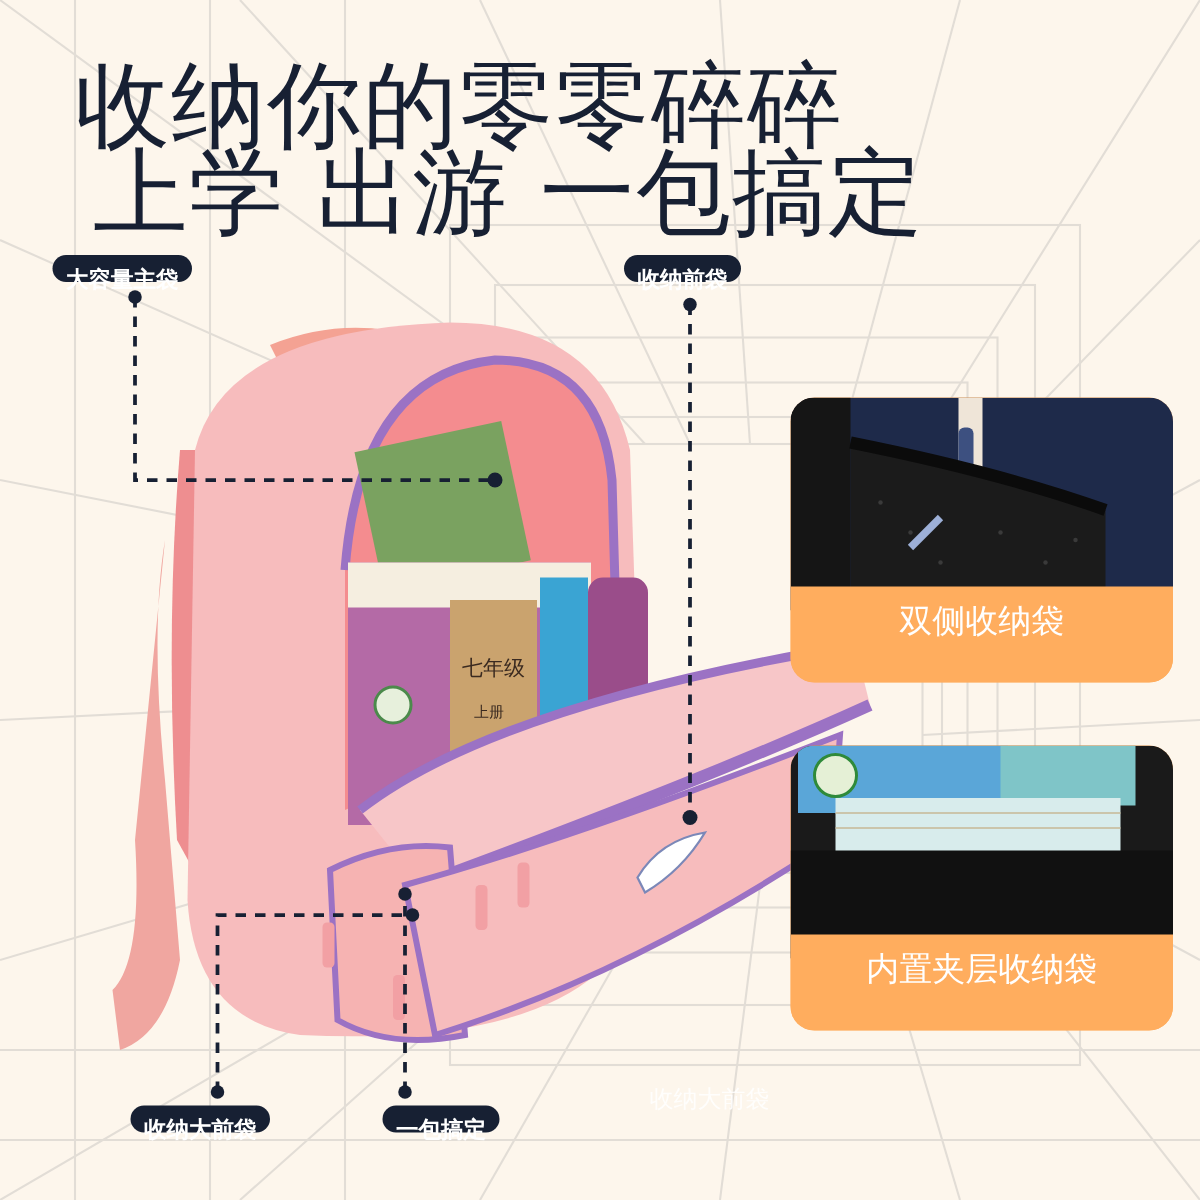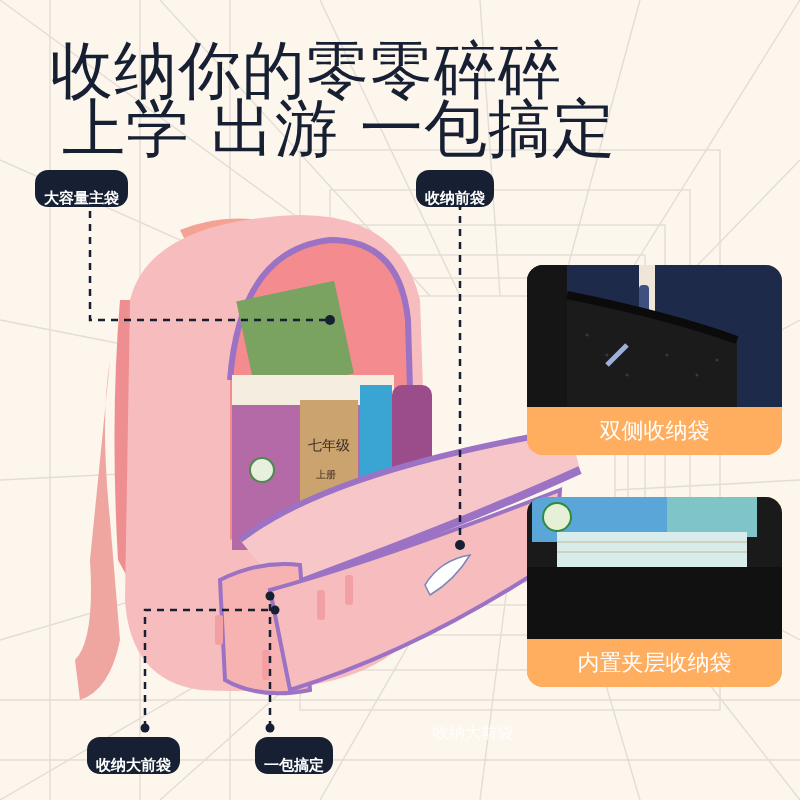--- a/index.html
+++ b/index.html
@@ -14,33 +14,33 @@
 
     .headline {
       position: absolute; left: 50px; color: #172033;
       font-size: 63px; font-weight: normal; letter-spacing: 1px; white-space: nowrap;
     }
     .headline.l1 { top: 28px; }
     .headline.l2 { top: 86px; margin-left: 12px; }
 
     .pill {
       position: absolute; background: #172033; color: #ffffff;
-      font-size: 15px; line-height: 24px; height: 37px; padding: 16px 9px;
+      font-size: 15px; line-height: 24px; height: 18px; padding: 4px 9px;
       border-radius: 13px; white-space: nowrap; font-weight: bold;
     }
 
     .callouts { position: absolute; inset: 0; pointer-events: none; }
 
     .inset {
       position: absolute; left: 527px; width: 255px; border-radius: 16px; overflow: hidden;
       background: #ffad5e;
     }
     .inset .photo { position: absolute; left: 0; top: 0; width: 100%; }
     .inset .caption {
-      position: absolute; left: 0; right: 0; bottom: 0; height: 48px;
+      position: absolute; left: 0; right: 0; bottom: 0; height: 64px;
       background: #ffad5e; color: #ffffff; font-size: 22px; text-align: center; line-height: 48px;
     }
     .inset.side { top: 265px; height: 190px; }
     .inset.side .photo { height: 142px; }
     .inset.inner { top: 497px; height: 190px; }
     .inset.inner .photo { height: 142px; }
 
     .watermark {
       position: absolute; left: 433px; top: 723px; color: rgba(255,255,255,0.85);
       font-size: 16px; white-space: nowrap;

